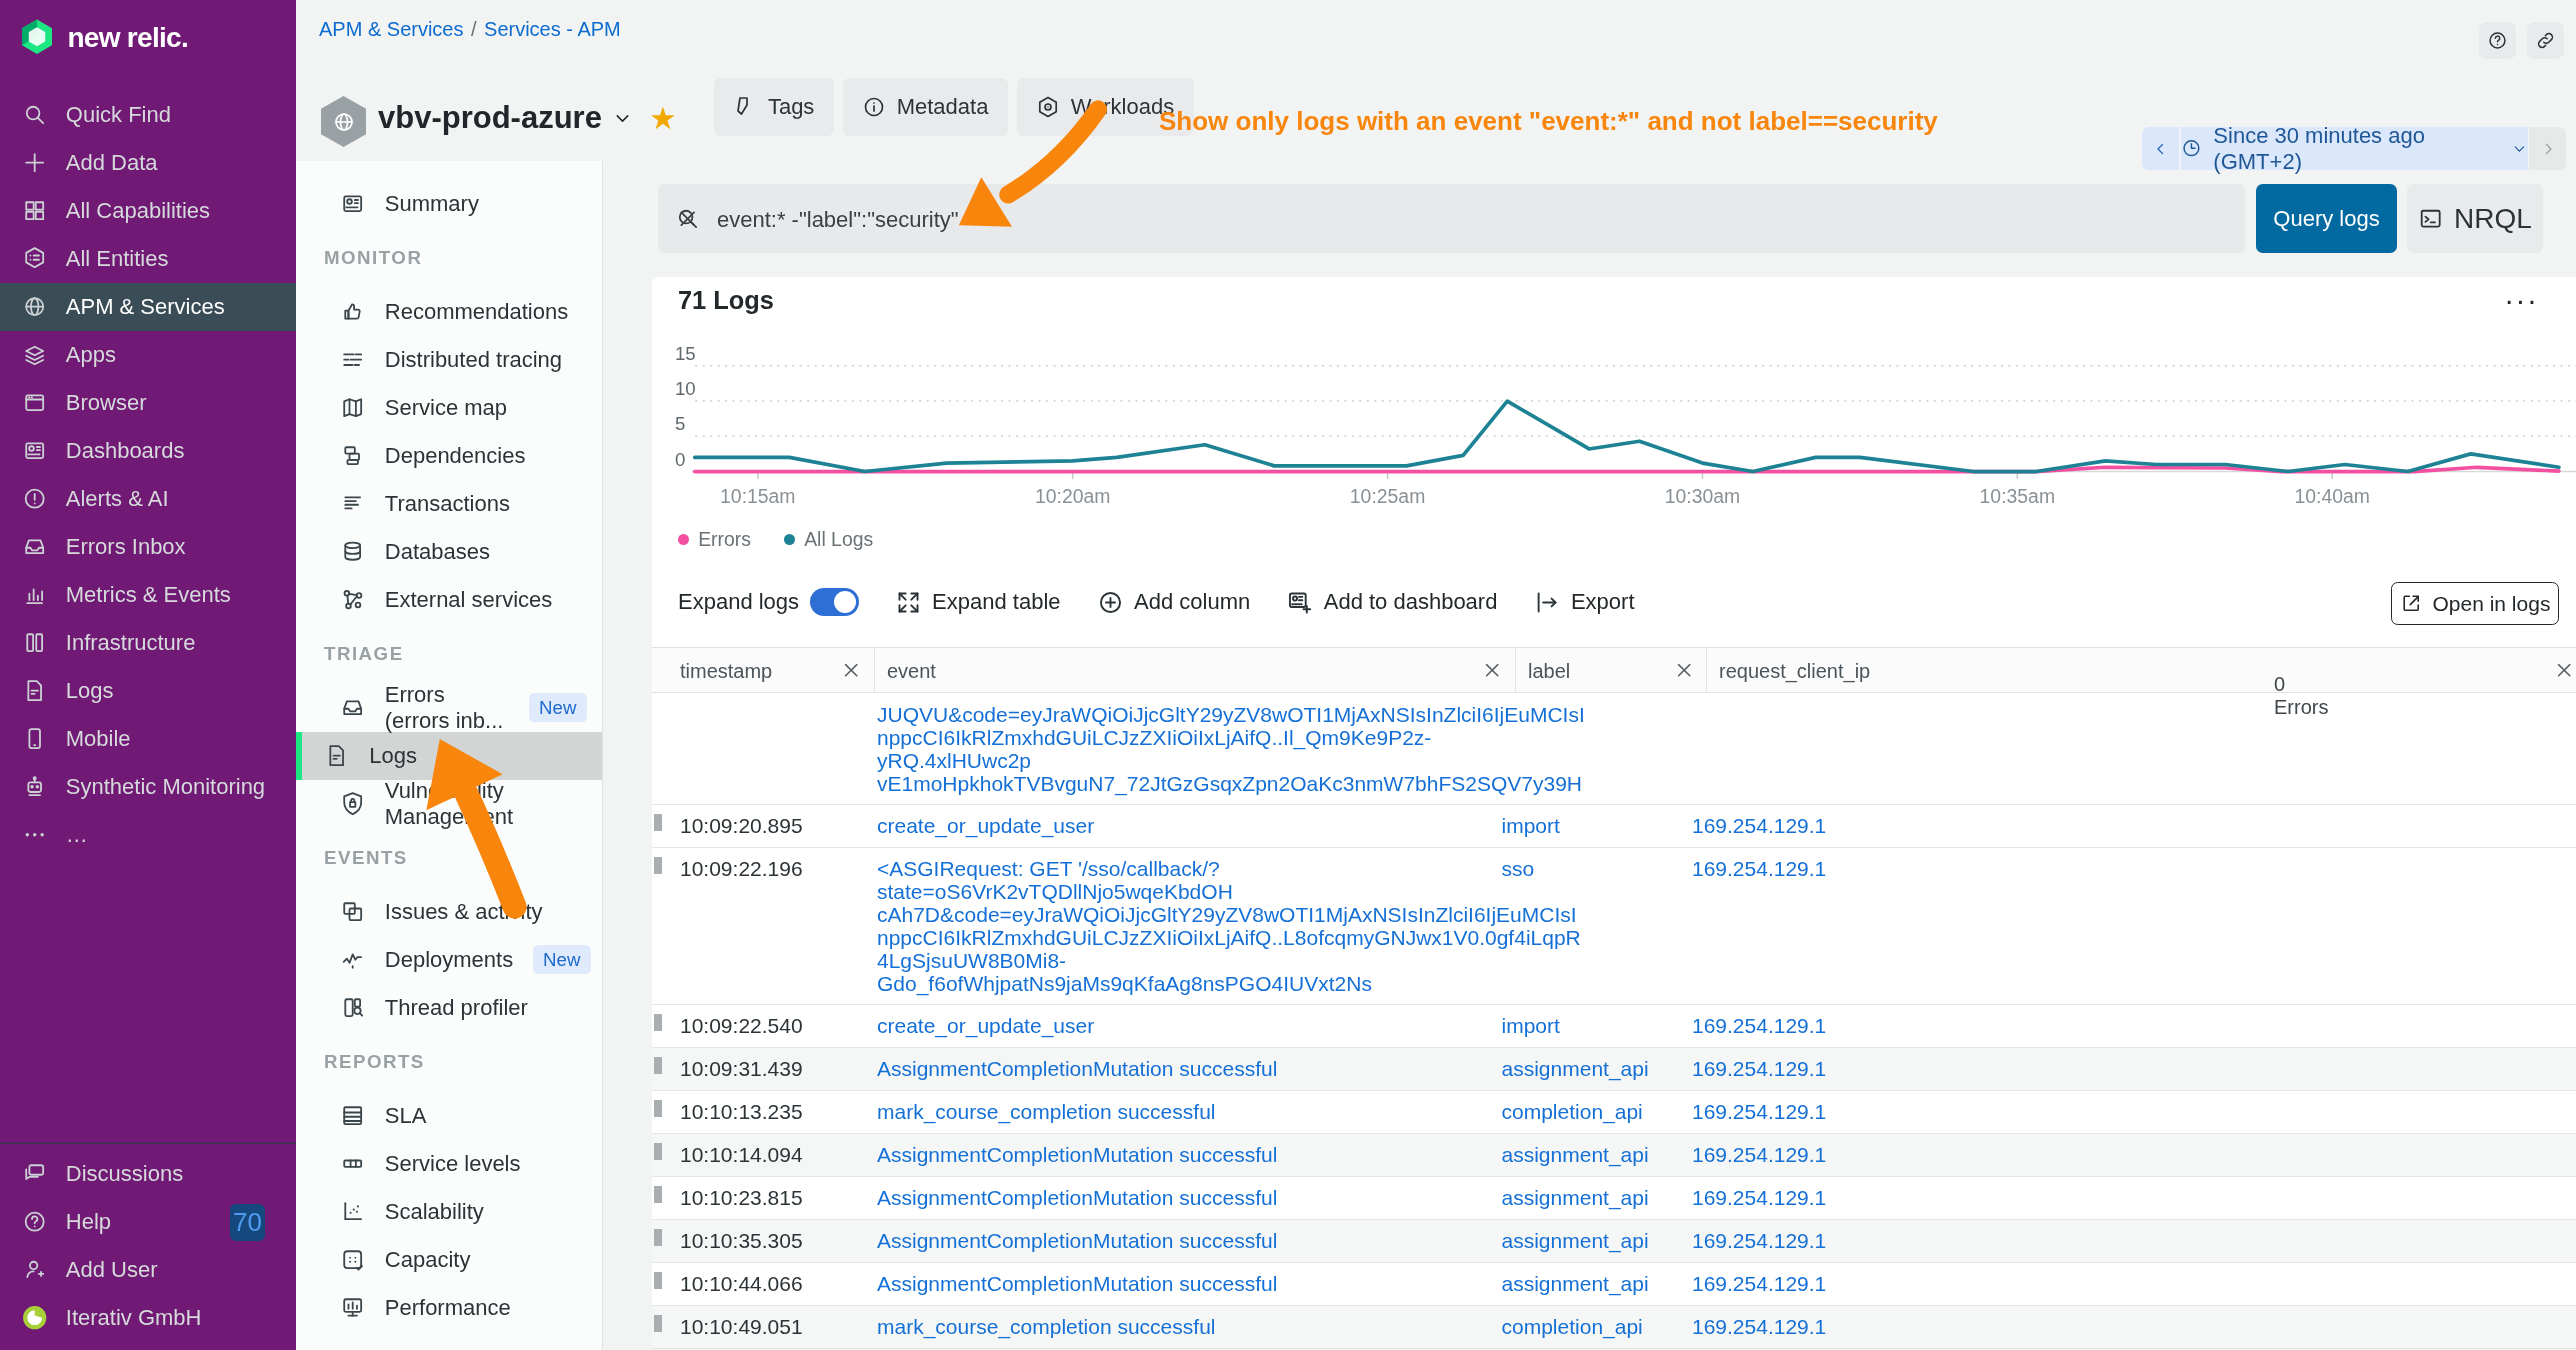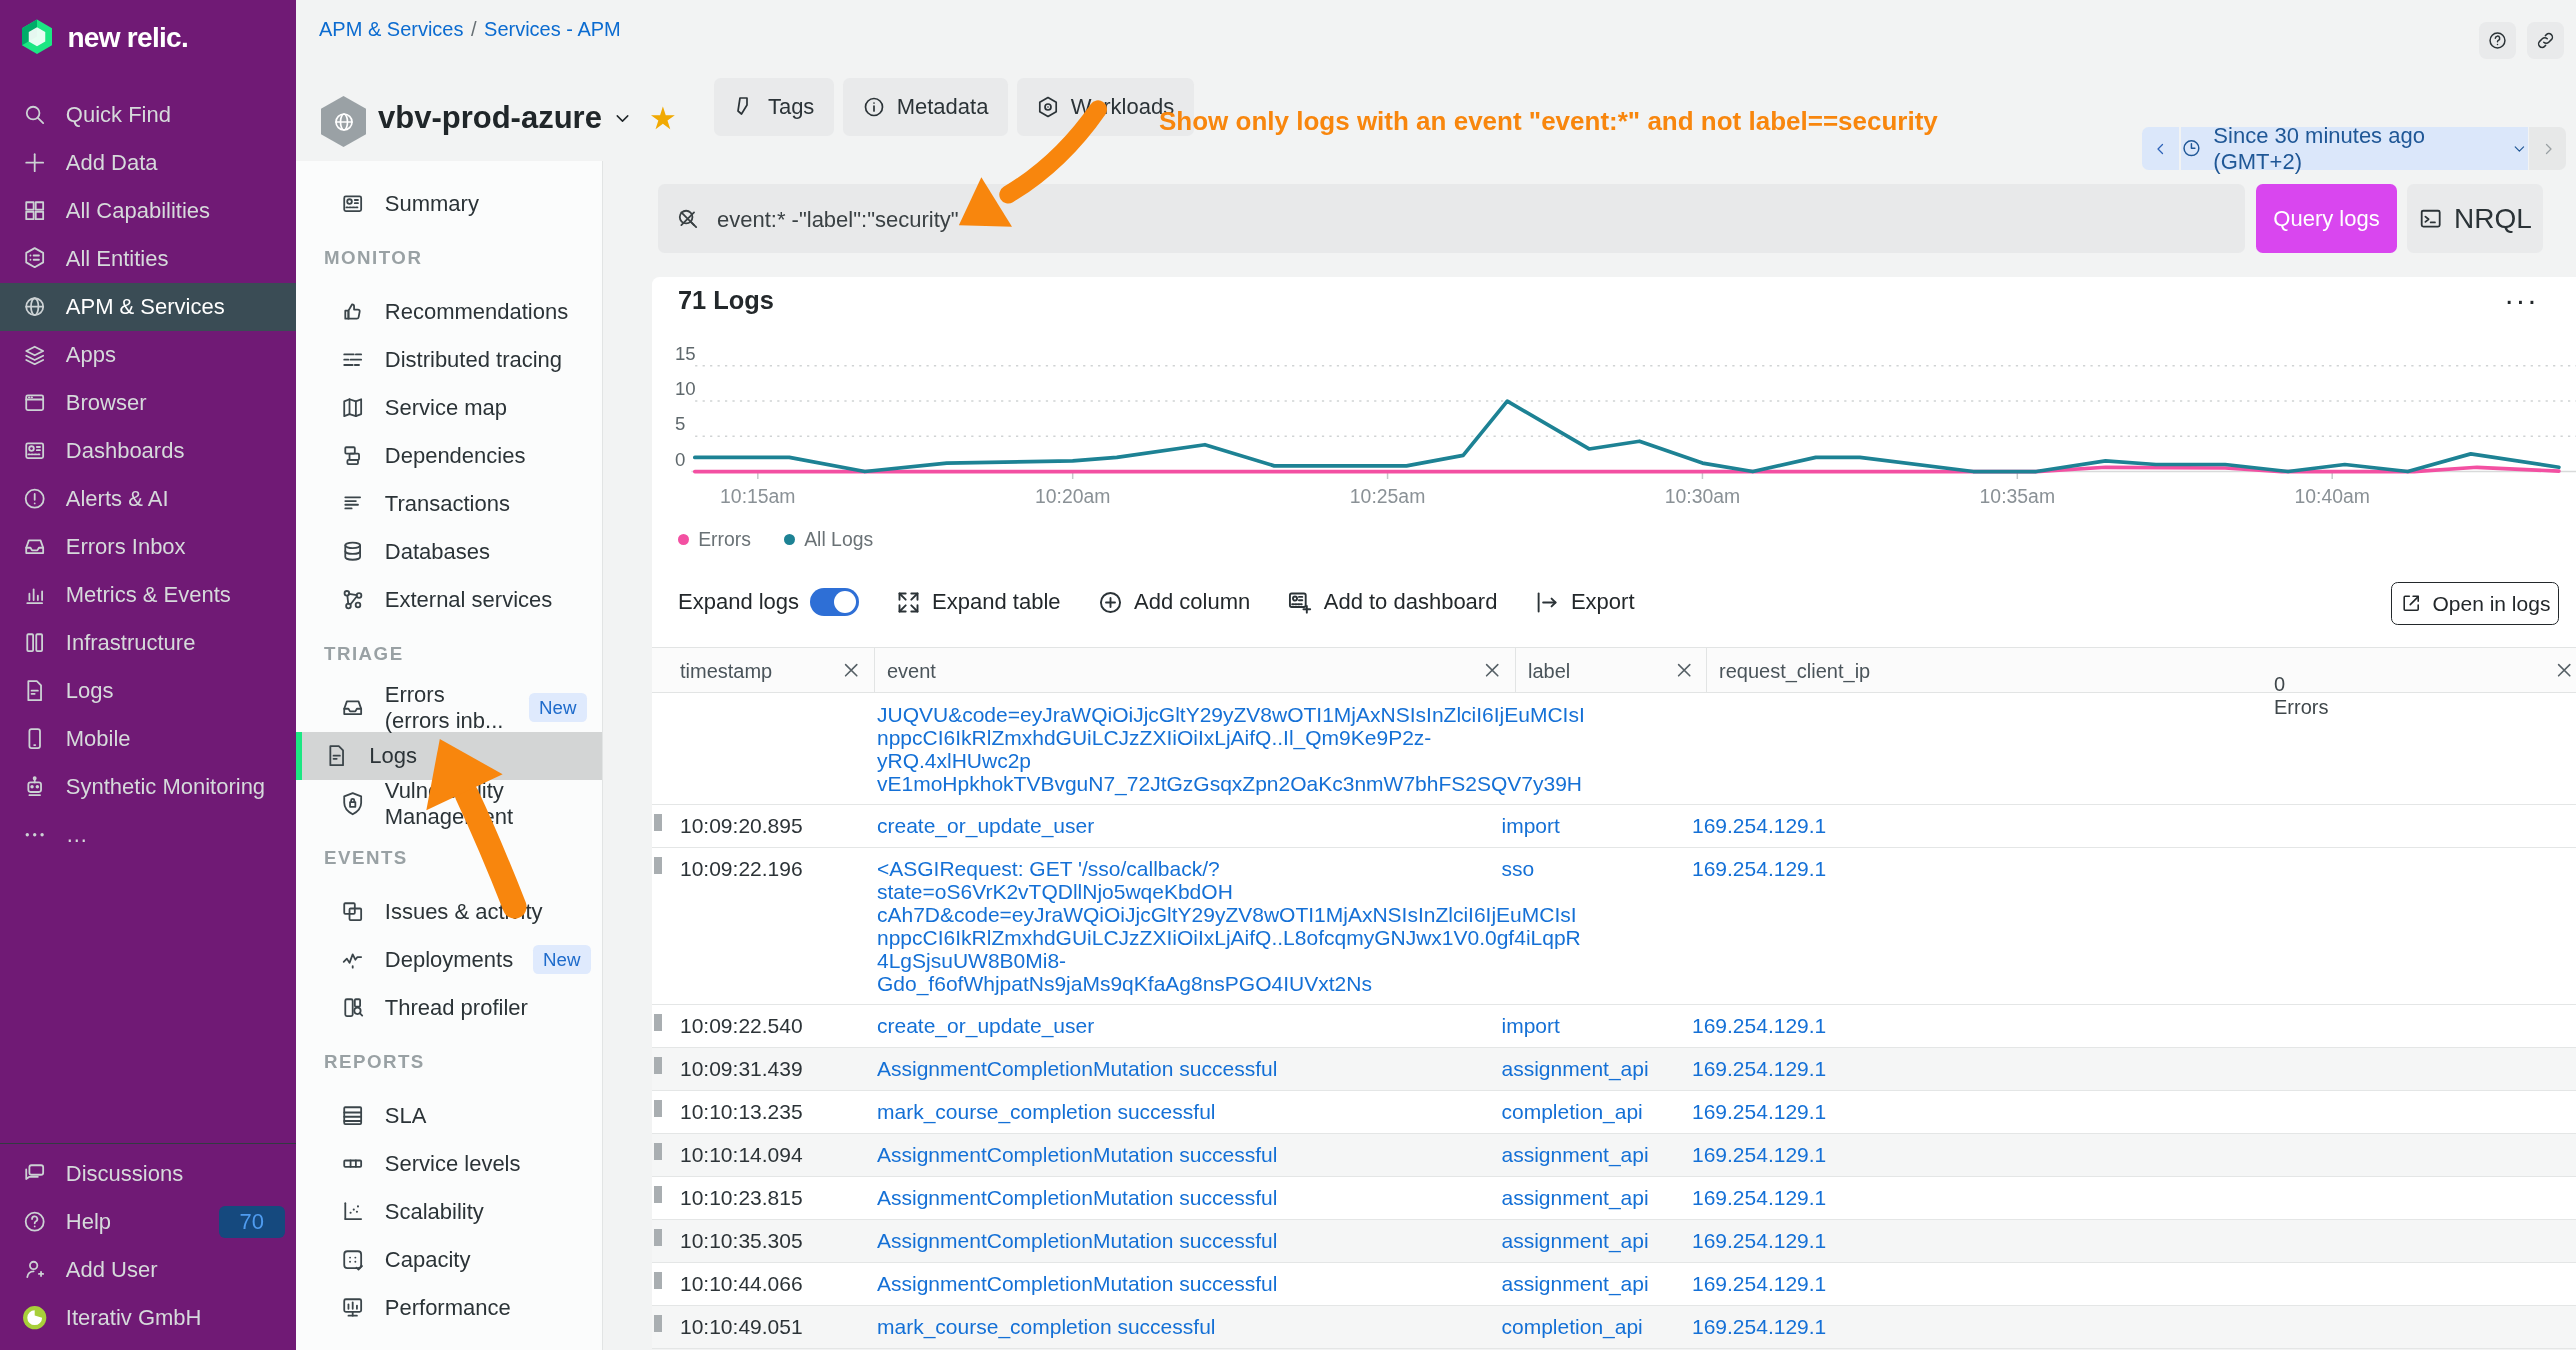--- a/index.html
+++ b/index.html
@@ -9,22 +9,22 @@
   #sidebar{position:absolute;left:0;top:0;width:296px;height:1351px;background:#701a75;z-index:6;}
   .logo{position:absolute;left:19.4px;top:18px;display:flex;align-items:center;gap:12px;}
   .logo-text{color:#fff;font-size:28px;font-weight:bold;letter-spacing:-0.7px;}
   .snav{position:absolute;left:0;top:91px;right:0;}
   .snav-item{height:48px;display:flex;align-items:center;gap:18px;padding-left:22.4px;
              color:#d6dadb;font-size:22px;cursor:pointer;}
   .snav-item .icn{width:25.4px;height:25.4px;flex:0 0 25.4px;color:#ccd2d4;}
   .snav-item.active{background:#3a4c55;color:#fff;}
   .sdivider{position:absolute;left:0;top:1143px;width:296px;height:0.7px;background:#323b41;}
   .sfooter{position:absolute;left:0;top:1150px;right:0;}
-  .badge-help{margin-left:auto;margin-right:11px;background:#15497e;color:#4f9cf0;
-              font-size:22px;padding:3px 21px;border-radius:6px;}
+  .badge-help{margin-left:auto;margin-right:31px;background:#15497e;color:#4f9cf0;
+              font-size:26px;padding:3px 3px;border-radius:6px;}
   .avatar{width:30px;height:30px;flex:0 0 30px;}
   
   #subnav{position:absolute;left:296px;top:161px;width:307px;height:1190px;background:#fbfcfc;
           border-right:0.7px solid #e2e4e4;z-index:4;padding-top:18.7px;box-sizing:border-box;overflow:hidden;}
   .nav2-header{height:60px;display:flex;align-items:center;padding-left:28px;color:#99a1a4;
                font-size:18.7px;letter-spacing:1.5px;font-weight:bold;}
   .nav2-item{height:48px;display:flex;align-items:center;gap:19.4px;padding-left:44px;
              font-size:22px;color:#2b3337;cursor:pointer;}
   .nav2-item .icn{width:25.4px;height:25.4px;flex:0 0 25.4px;color:#3b454a;}
   .nav2-item.active{background:#d3d5d5;border-left:6px solid #1ce783;padding-left:22.4px;}
@@ -61,21 +61,21 @@
   #annotation{position:absolute;left:1159px;top:106px;font-size:26px;font-weight:bold;
               color:#f8860d;z-index:25;}
   #arrows{position:absolute;left:0;top:0;width:2576px;height:1351px;z-index:30;pointer-events:none;}
   
   #search-bar{position:absolute;left:658px;top:184px;width:1587px;height:69px;background:#e8e9ea;
               border-radius:6.7px;z-index:2;}
   #search-bar .icn{position:absolute;left:16.5px;top:22.4px;width:25.4px;height:25.4px;color:#3a4144;}
   #search-input{position:absolute;left:57px;top:0;height:69px;width:1421px;border:none;outline:none;
                 background:transparent;font-family:"Liberation Sans",sans-serif;font-size:22px;color:#3a4144;}
   #search-clear{position:absolute;right:19.4px;top:21px;width:27px;height:27px;color:#2b3134;cursor:pointer;}
-  #query-logs-btn{position:absolute;left:2256px;top:184px;width:141px;height:69px;background:#d946ef;
+  #query-logs-btn{position:absolute;left:2256px;top:184px;width:141px;height:69px;background:#0369a1;
                   color:#fff;font-size:22px;border-radius:6.7px;display:flex;align-items:center;
                   justify-content:center;cursor:pointer;z-index:2;}
   #nrql-btn{position:absolute;left:2407px;top:184px;width:136px;height:69px;background:#e9eaeb;
             color:#2b3337;font-size:28px;border-radius:6.7px;display:flex;align-items:center;gap:10.5px;
             justify-content:center;cursor:pointer;z-index:2;}
   #nrql-btn .icn{width:25.4px;height:25.4px;}
   
   #card{position:absolute;left:652px;top:277px;width:1933px;height:1041px;background:#fff;
         border-radius:7.5px;z-index:1;}
   #logs-count{position:absolute;left:26px;top:9px;font-size:25.4px;font-weight:bold;color:#23282b;}

